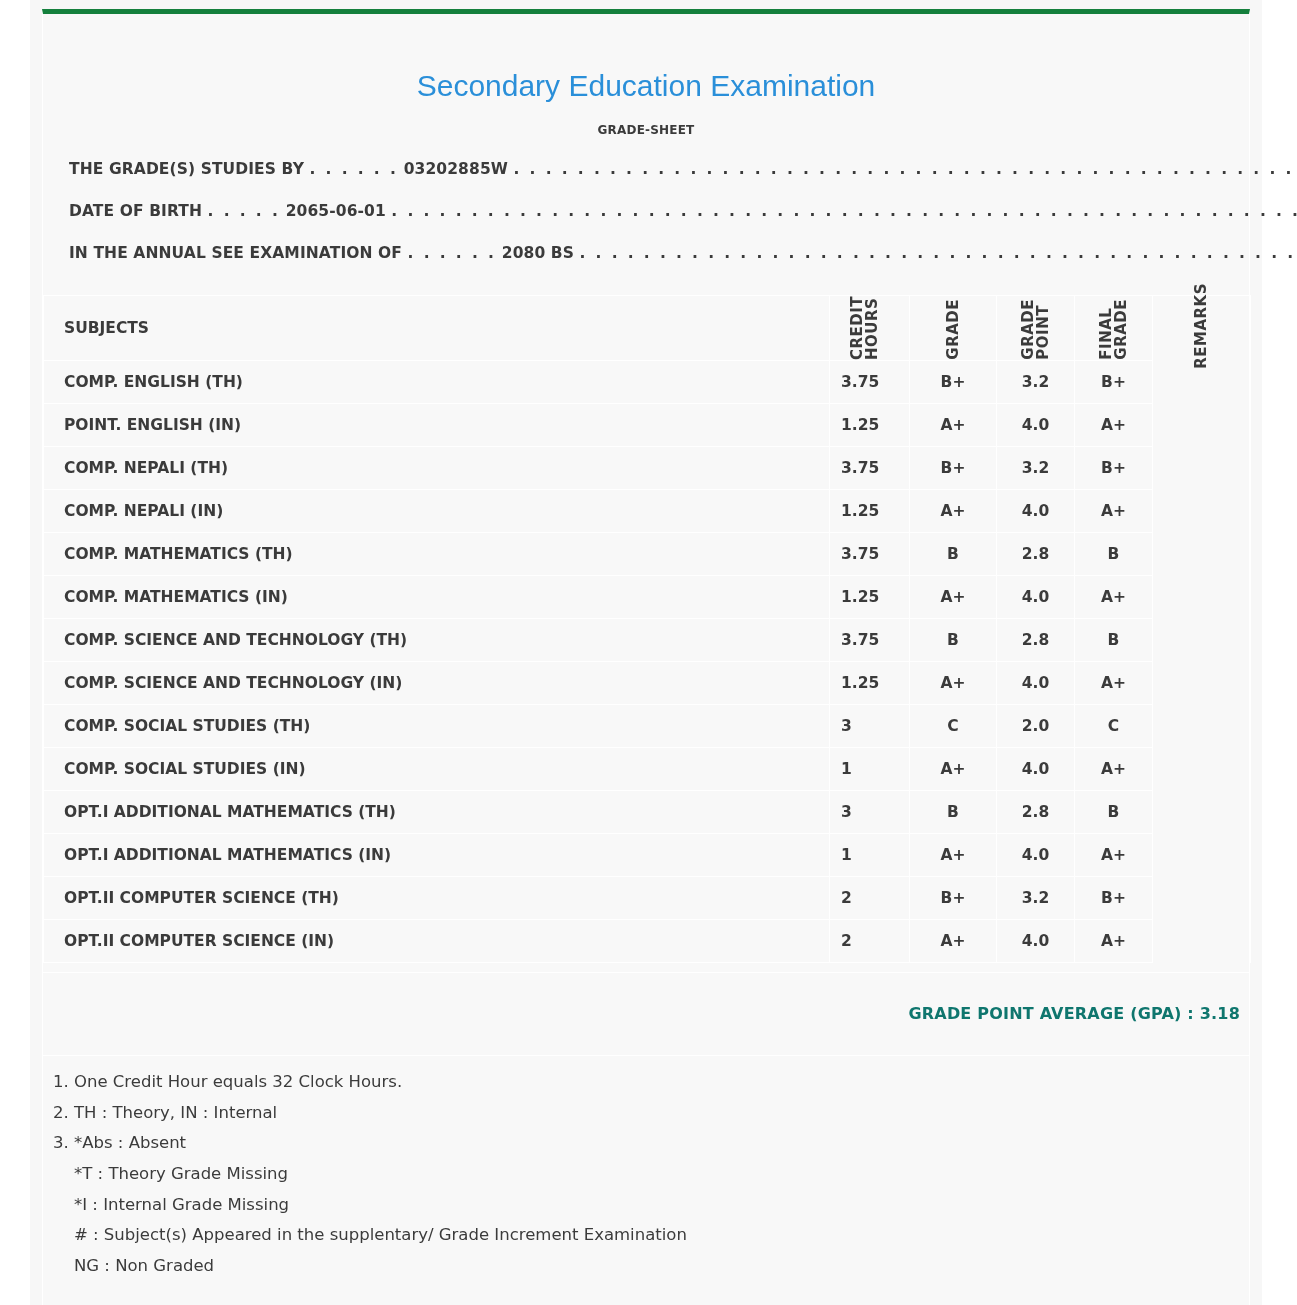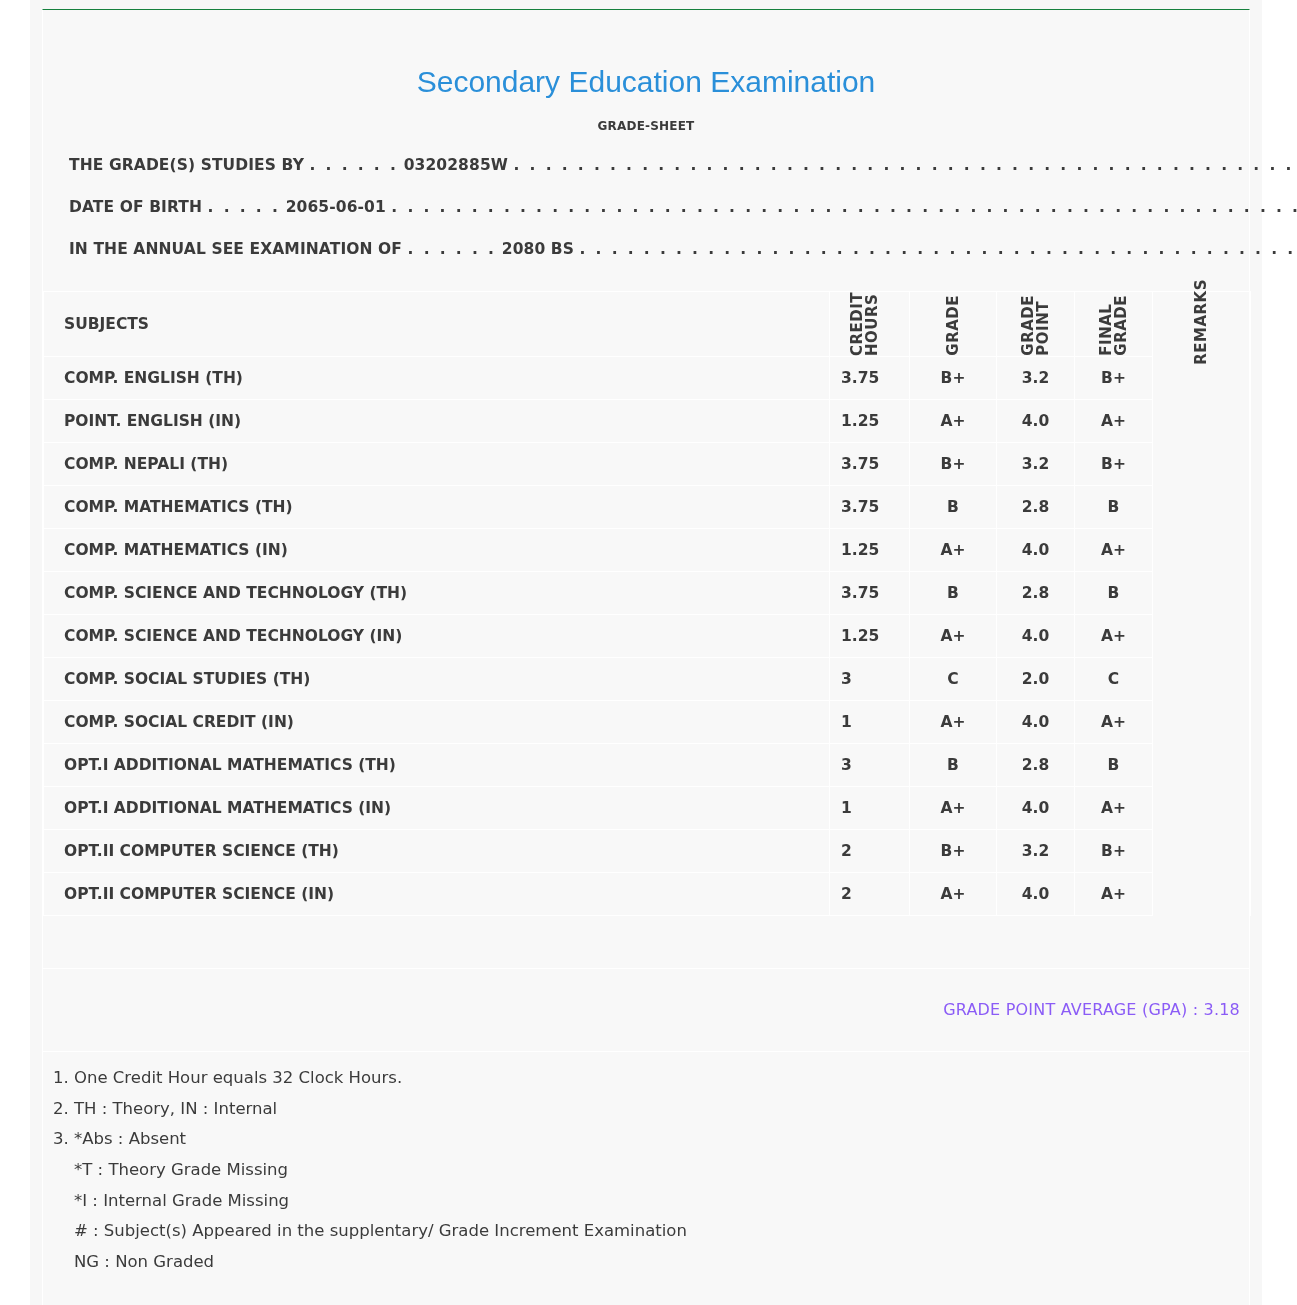--- a/index.html
+++ b/index.html
@@ -1,40 +1,40 @@
 <!DOCTYPE html>
 <html><head>
 <meta charset="utf-8">
 <style>
   html, body { margin: 0; padding: 0; background: #ffffff; }
   body { width: 1297px; height: 1305px; overflow: hidden; position: relative;
          font-family: "DejaVu Sans", sans-serif; color: #3b3b3b; }
   .outer { position: absolute; left: 30px; top: 0; width: 1232px; height: 1305px; background: #f7f7f7; }
   .inner { position: absolute; left: 12px; top: 9px; width: 1208px; height: 1296px;
-           background: #f8f8f8; border-top: 1px solid #15803d; border-left: 1px solid #ffffff; border-right: 1px solid #ffffff; box-sizing: border-box; }
+           background: #f8f8f8; border-top: 5px solid #15803d; border-left: 1px solid #ffffff; border-right: 1px solid #ffffff; box-sizing: border-box; }
   .title { position: absolute; left: 0; width: 100%; top: 55px; text-align: center;
            font-family: "Liberation Sans", sans-serif; font-size: 30px; color: #2a8fd9; font-weight: normal; }
   .subtitle { position: absolute; left: 0; width: 100%; top: 109px; text-align: center;
               font-size: 12px; font-weight: bold; color: #3b3b3b; letter-spacing: 0.2px; }
   .info-line { position: absolute; left: 26px; font-size: 15.5px; font-weight: bold; color: #3b3b3b; white-space: nowrap; letter-spacing: 0.1px; }
   .dots { letter-spacing: 2.4px; font-weight: bold; }
   table.grades { position: absolute; left: 0; top: 281px; width: 1207px; border-collapse: collapse; table-layout: fixed; }
   table.grades th, table.grades td { border: 1px solid #ffffff; font-size: 15.5px; font-weight: bold; color: #3b3b3b; padding: 0; }
   table.grades th { height: 64px; vertical-align: bottom; }
   table.grades td { height: 42px; }
   th.subj-h { text-align: left; vertical-align: middle !important; padding-left: 20px !important; }
   td.subj { padding-left: 20px !important; text-align: left; }
   td.ch { padding-left: 11px !important; text-align: left; }
   td.c { text-align: center; }
   .rot { display: inline-block; writing-mode: vertical-rl; transform: rotate(180deg); font-size: 15px; line-height: 15px; text-align: left; padding-bottom: 2px; letter-spacing: 0.5px; }
   .th-wrap { display: flex; justify-content: center; align-items: flex-end; height: 64px; }
   .th-wrap.left { justify-content: flex-start; padding-left: 20px; }
   .remarks-rot { position: relative; top: 8px; }
   .gpa-row { position: absolute; left: 0; top: 958px; width: 1207px; height: 84px; border-top: 1px solid #ffffff; border-bottom: 1px solid #ffffff; box-sizing: border-box; }
-  .gpa { position: absolute; right: 10px; top: 31px; font-size: 16px; font-weight: normal; color: #8b5cf6; letter-spacing: 0.2px; }
+  .gpa { position: absolute; right: 10px; top: 31px; font-size: 16px; font-weight: bold; color: #0f766e; letter-spacing: 0.2px; }
   .notes { position: absolute; left: 10px; top: 1056px; font-size: 16.5px; color: #3b3b3b; font-weight: normal; }
   .note { height: 30.7px; line-height: 24px; white-space: nowrap; }
   .note.sub { padding-left: 21px; }
 </style>
 </head>
 <body>
 
 <div class="outer">
   <div class="inner">
 
@@ -121,20 +121,28 @@
           </tr>
           <tr>
             <td class="subj">COMP. NEPALI (TH)</td>
             <td class="ch">3.75</td>
             <td class="c">B+</td>
             <td class="c">3.2</td>
             <td class="c">B+</td>
             <td class="c" style="border-top: none; border-bottom: none;"></td>
           </tr>
           <tr>
+            <td class="subj">COMP. NEPALI (IN)</td>
+            <td class="ch">1.25</td>
+            <td class="c">A+</td>
+            <td class="c">4.0</td>
+            <td class="c">A+</td>
+            <td class="c" style="border-top: none; border-bottom: none;"></td>
+          </tr>
+          <tr>
             <td class="subj">COMP. MATHEMATICS (TH)</td>
             <td class="ch">3.75</td>
             <td class="c">B</td>
             <td class="c">2.8</td>
             <td class="c">B</td>
             <td class="c" style="border-top: none; border-bottom: none;"></td>
           </tr>
           <tr>
             <td class="subj">COMP. MATHEMATICS (IN)</td>
             <td class="ch">1.25</td>
@@ -161,21 +169,21 @@
           </tr>
           <tr>
             <td class="subj">COMP. SOCIAL STUDIES (TH)</td>
             <td class="ch">3</td>
             <td class="c">C</td>
             <td class="c">2.0</td>
             <td class="c">C</td>
             <td class="c" style="border-top: none; border-bottom: none;"></td>
           </tr>
           <tr>
-            <td class="subj">COMP. SOCIAL CREDIT (IN)</td>
+            <td class="subj">COMP. SOCIAL STUDIES (IN)</td>
             <td class="ch">1</td>
             <td class="c">A+</td>
             <td class="c">4.0</td>
             <td class="c">A+</td>
             <td class="c" style="border-top: none; border-bottom: none;"></td>
           </tr>
           <tr>
             <td class="subj">OPT.I ADDITIONAL MATHEMATICS (TH)</td>
             <td class="ch">3</td>
             <td class="c">B</td>

